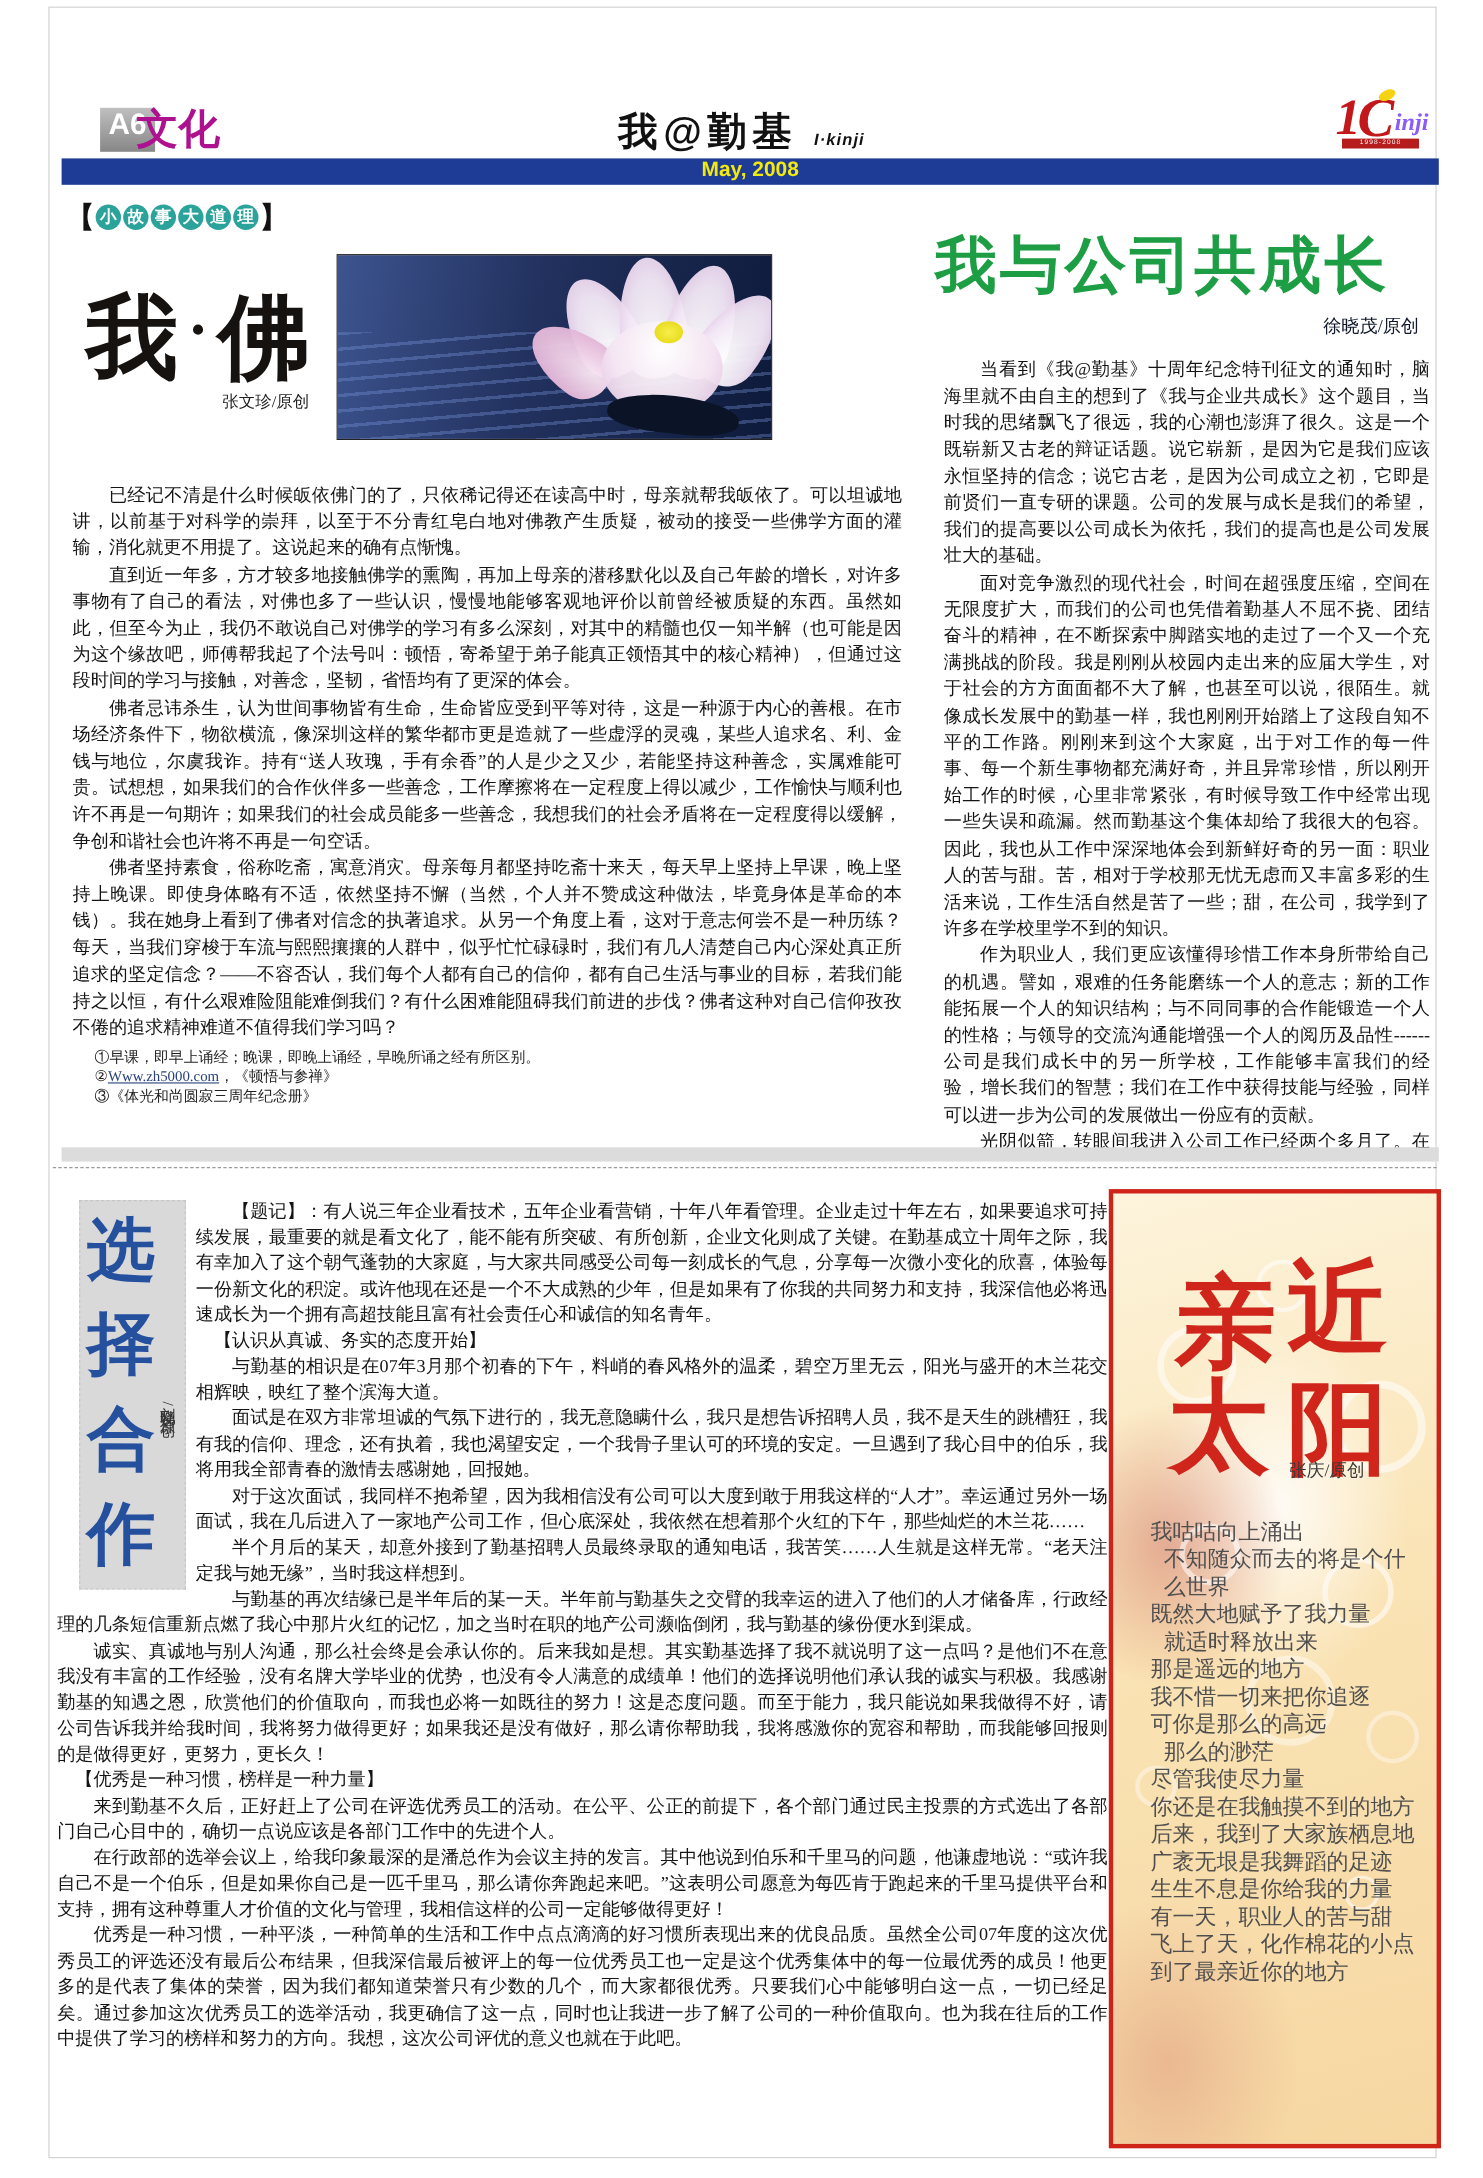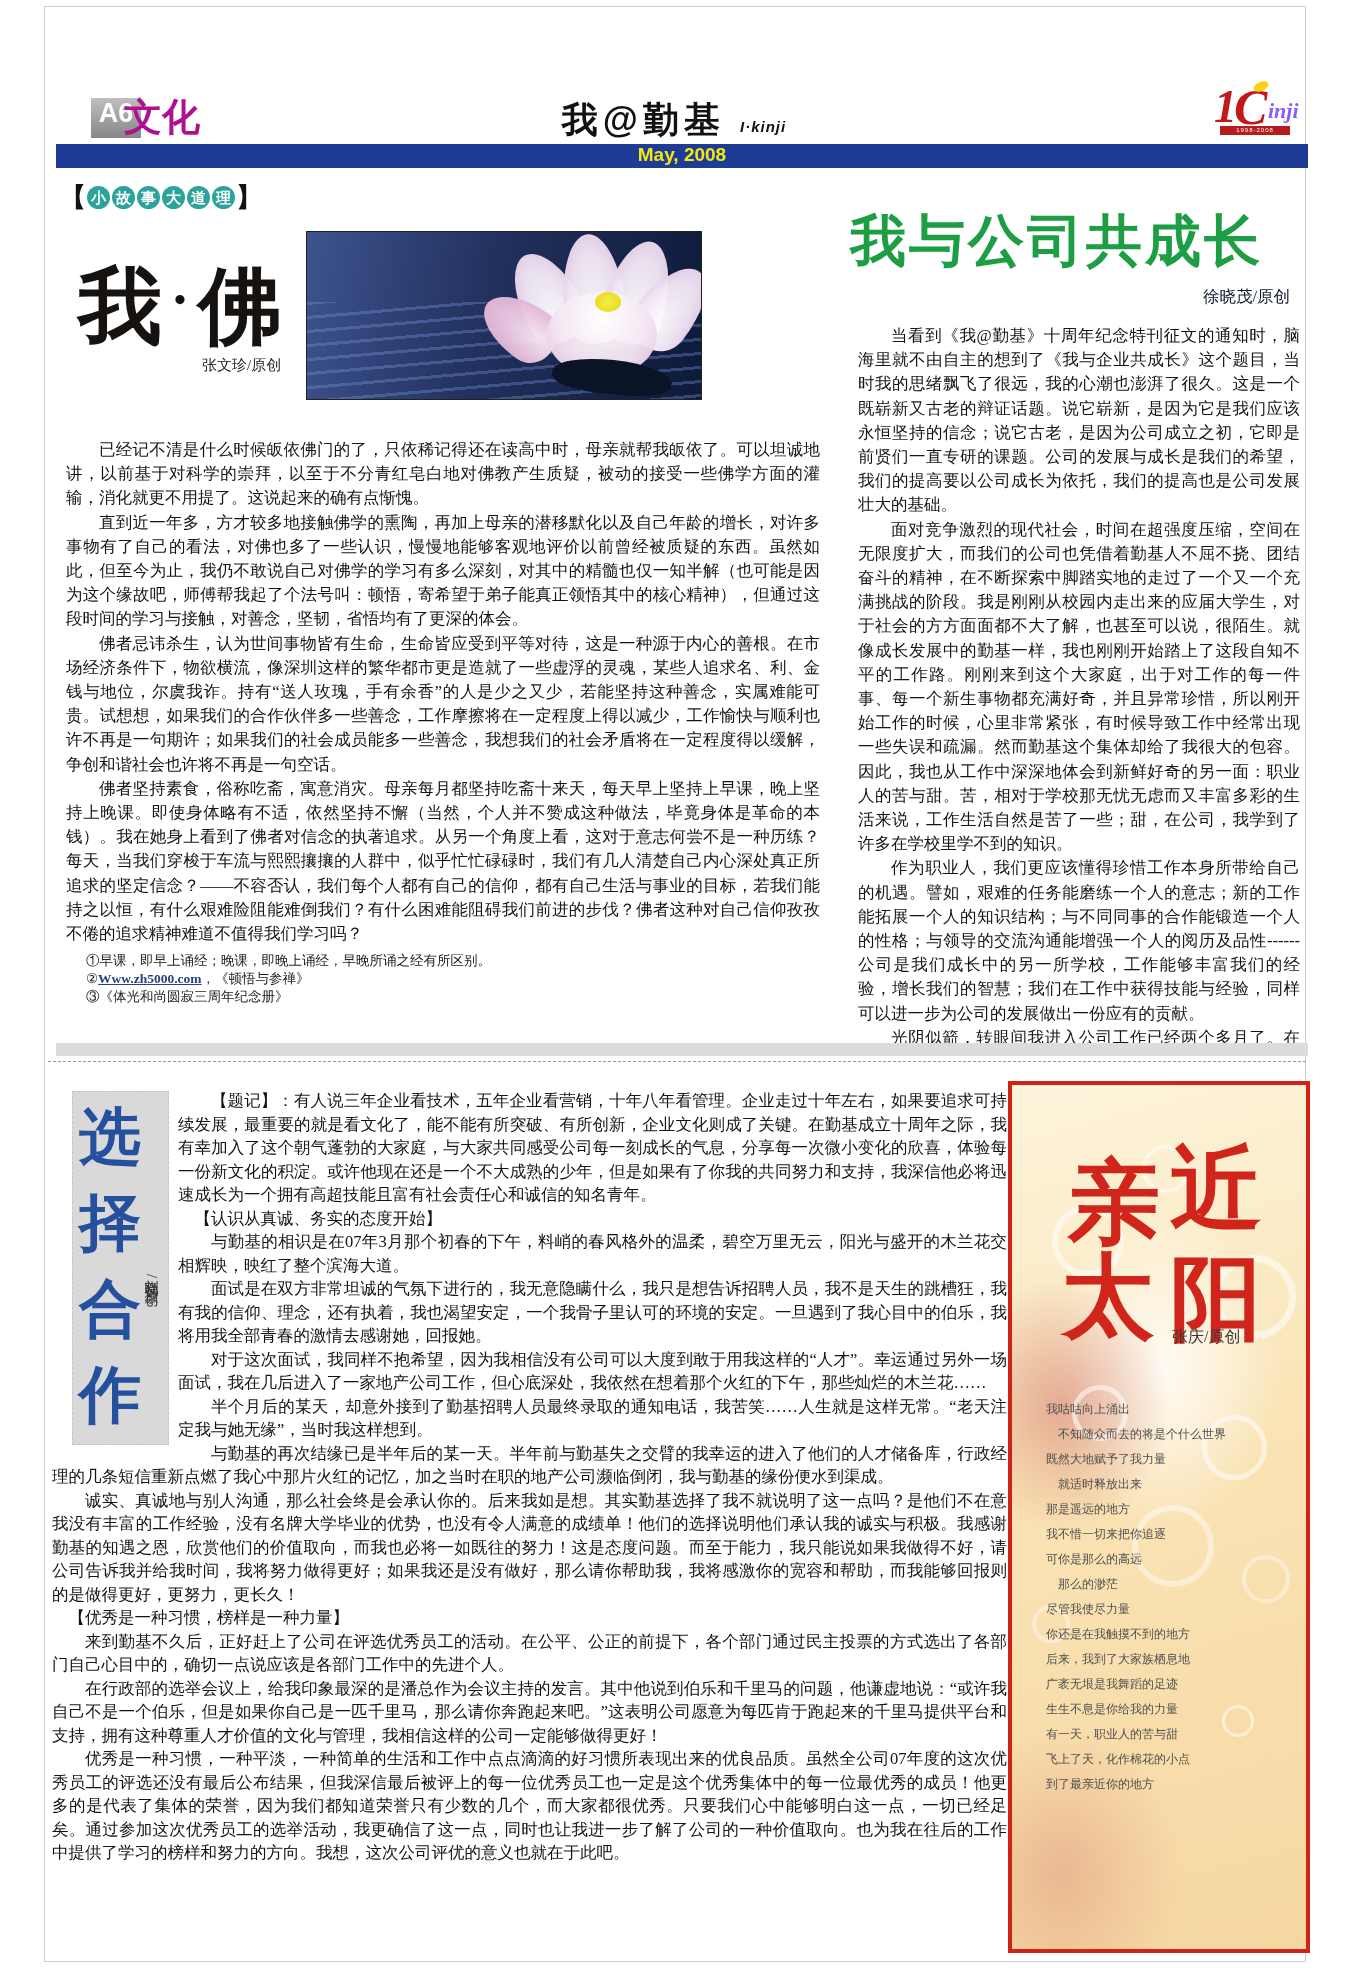--- a/index.html
+++ b/index.html
@@ -52,21 +52,21 @@
   .lotus .p6{left:240px;top:60px;width:110px;height:85px;border-radius:50%;
       background:radial-gradient(ellipse at 50% 30%,#fff 0%,#f4e4f2 60%,#e0bcdc 100%);}
   .lotus .heart{position:absolute;left:288px;top:60px;width:26px;height:20px;border-radius:50%;
       background:radial-gradient(#f7ef4a,#e3d410);}
   .lotus .pad{position:absolute;left:245px;top:128px;width:120px;height:34px;border-radius:50% 50% 40% 40%;
       background:#0b1426;transform:rotate(6deg);}
   .fo-body{position:absolute;left:66px;top:438px;width:754px;height:508px;overflow:hidden;
            font-size:16.5px;line-height:24.2px;text-align:justify;}
   .fo-body p{margin:0;text-indent:2em;}
   .footnotes{position:absolute;left:86px;top:952px;font-size:13.5px;line-height:18px;color:#222;}
-  .footnotes .fn-link{color:#27427e;text-decoration:underline;font-weight:bold;}
+  .footnotes .fn-link{color:#27427e;text-decoration:underline;}
 
   
   .co-title{position:absolute;left:850px;top:204px;font:bold 56px "Liberation Serif",serif;
             color:#1e9e44;letter-spacing:3px;white-space:nowrap;}
   .co-byline{position:absolute;left:1040px;top:286px;width:250px;text-align:right;font-size:16.5px;color:#0f172a;}
   .co-body{position:absolute;left:858px;top:324px;width:442px;height:722px;overflow:hidden;
            font-size:16.5px;line-height:24.2px;text-align:justify;}
   .co-body p{margin:0;text-indent:2em;}
 
   
@@ -104,21 +104,21 @@
   .s6{left:120px;top:420px;width:70px;height:70px;border-width:6px;border-color:rgba(255,255,255,.45);}
   .s7{left:230px;top:470px;width:40px;height:40px;border-width:4px;border-color:rgba(255,255,255,.4);}
   .s8{left:20px;top:520px;width:30px;height:30px;border-width:4px;border-color:rgba(255,255,255,.4);}
   .s9{left:210px;top:620px;width:26px;height:26px;border-width:3px;border-color:rgba(255,255,255,.55);}
   .arc{position:absolute;left:40px;top:680px;width:340px;height:220px;border-radius:50%;
       border:5px solid rgba(233,176,60,.55);border-color:transparent transparent rgba(233,176,60,.6) transparent;transform:rotate(-12deg);}
   .poem-char{position:absolute;font:bold 92px "Liberation Serif",serif;color:#d0251b;}
   .pc1{left:56px;top:56px;}  .pc2{left:158px;top:42px;}
   .pc3{left:50px;top:150px;} .pc4{left:158px;top:152px;}
   .poem-byline{position:absolute;left:160px;top:242px;font-size:16px;color:#3a3a3a;}
-  .poem-lines{position:absolute;left:34px;top:312px;width:240px;font-size:12px;line-height:25px;color:#4f4f4f;}
+  .poem-lines{position:absolute;left:34px;top:296px;width:240px;font-size:20px;line-height:25px;color:#4f4f4f;}
   .poem-lines p{margin:0;text-indent:0;}
   .poem-lines .ind{padding-left:12px;}
 </style>
 </head>
 <body>
 
 <div class="page">
   <div class="frame"></div>
 
   <div class="a6-box">A6</div>

